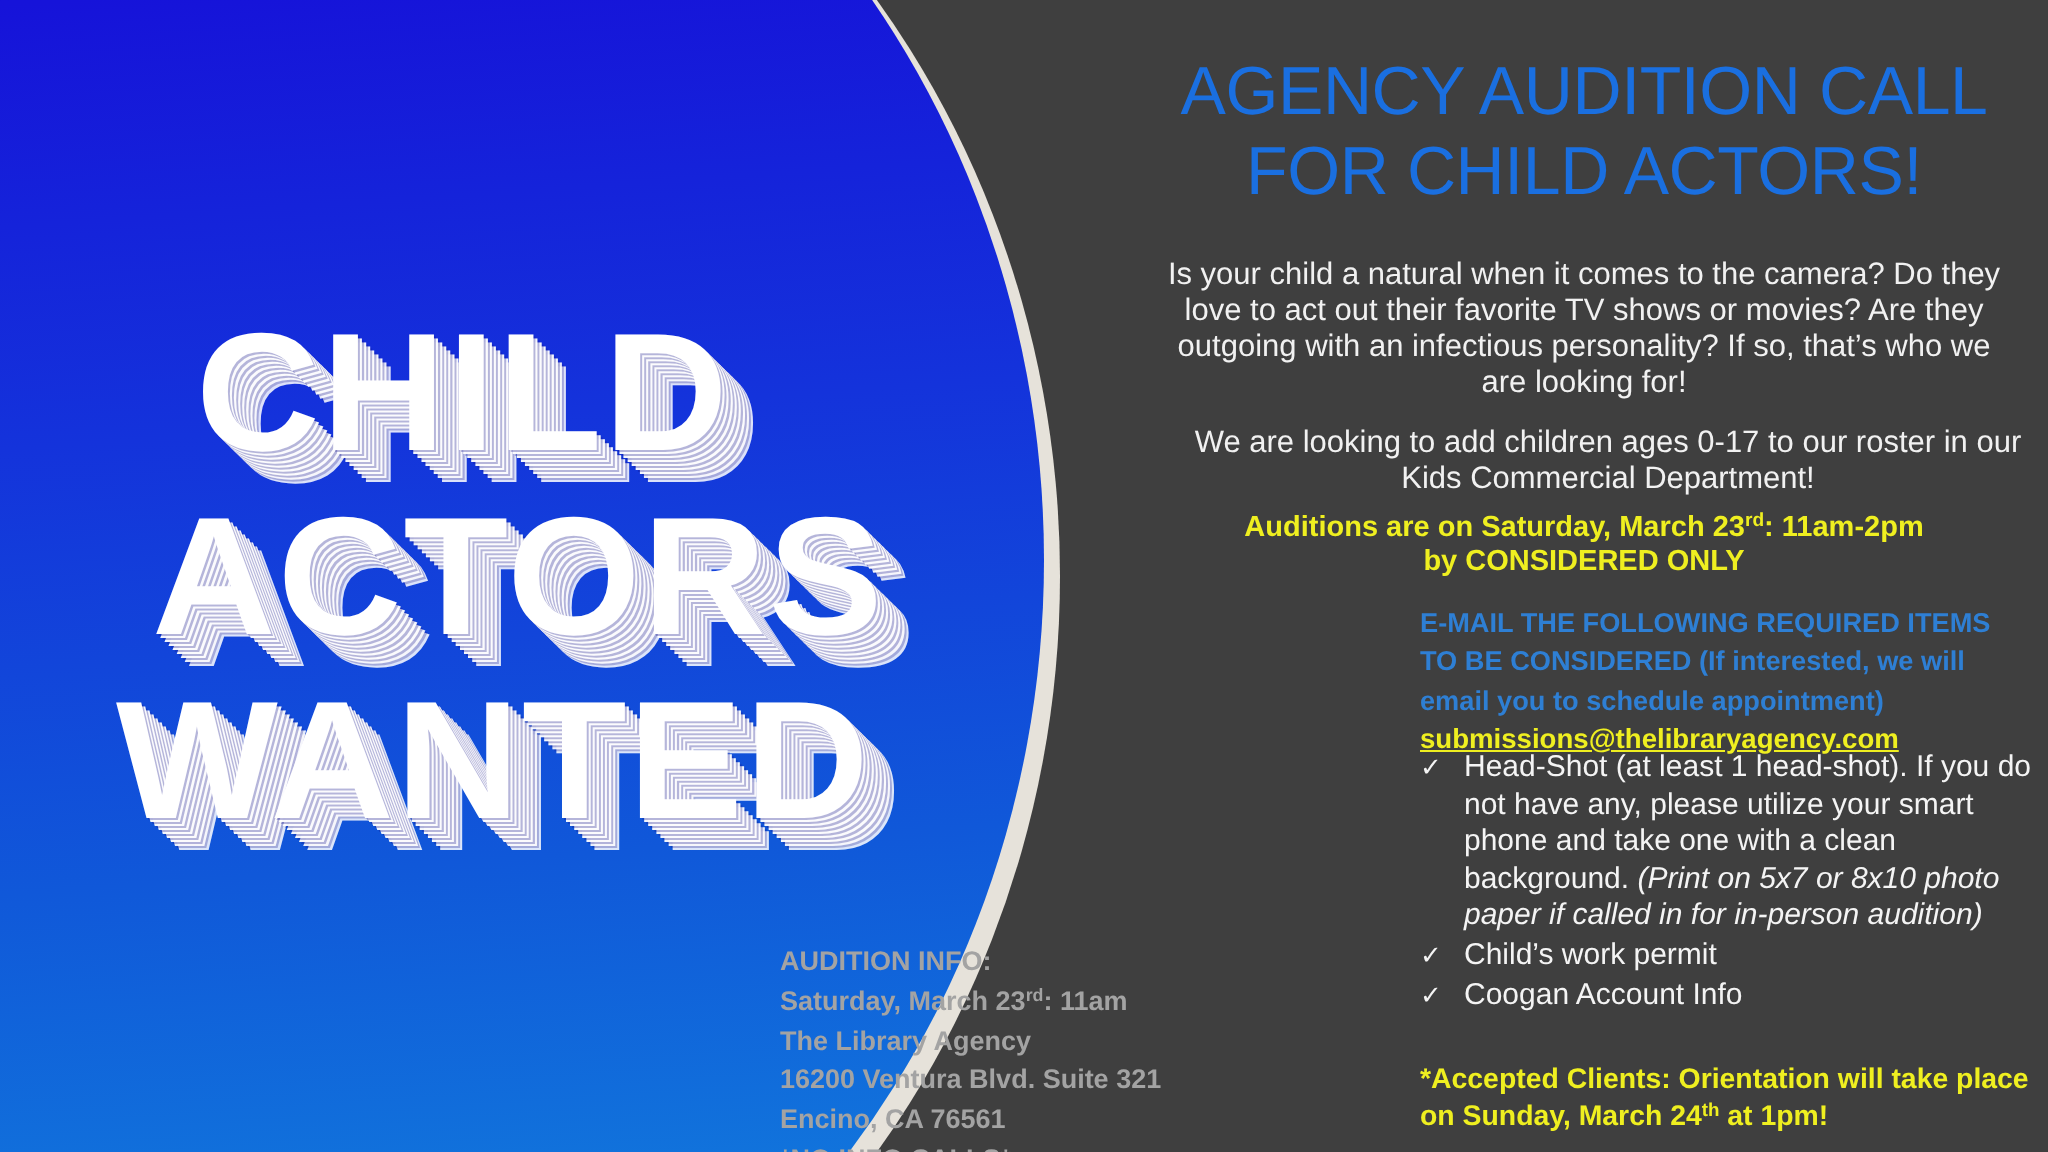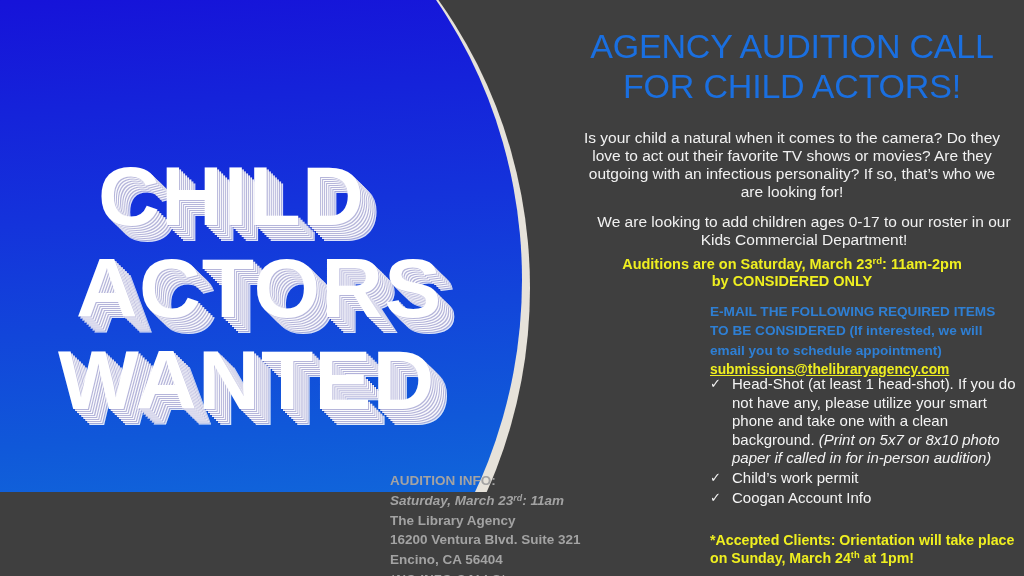--- a/index.html
+++ b/index.html
@@ -6,21 +6,21 @@
   html,body { width:1024px; height:576px; }
   body {
     background:#3f3f3f;
     font-family:"Liberation Sans", sans-serif;
     overflow:hidden;
     position:relative;
   }
 
   
   #left-panel{
-    position:absolute; left:0; top:0; width:560px; height:492px;
+    position:absolute; left:0; top:0; width:560px; height:576px;
     overflow:hidden;
   }
   #blue-outline{
     position:absolute;
     left:-360px; top:-186px;
     width:890px; height:948px;
     border-radius:50% / 50%;
     background:#e6e2da;
   }
   #blue-shape{
@@ -72,21 +72,21 @@
   
   #audition-info{
     position:absolute; left:390px; top:449px; width:300px;
     color:#a3a3a3;
     font-size:13.5px;
     font-weight:700;
     line-height:1.465;
     margin-top:22px;
   }
   #audition-info .ai-line{ white-space:nowrap; }
-  #audition-info .ital{ font-style:italic; }
+  #audition-info .ital{ }
   #audition-info sup{ font-size:.66em; vertical-align:.5em; }
 
   
   #right-col{
     position:absolute; left:560px; top:0; width:464px; height:576px;
   }
 
   #title{
     position:absolute; left:20px; top:26px; width:424px;
     text-align:center;
@@ -179,21 +179,21 @@
     <div class="hl-line" id="hl-2">ACTORS</div>
     <div class="hl-line" id="hl-3">WANTED</div>
   </div>
 </div>
 
 <div id="audition-info">
   <div class="ai-line">AUDITION INFO:</div>
   <div class="ai-line ital"><span>Saturday, March 23</span><sup>rd</sup><span>: 11am</span></div>
   <div class="ai-line">The Library Agency</div>
   <div class="ai-line">16200 Ventura Blvd. Suite 321</div>
-  <div class="ai-line">Encino, CA 56404</div>
+  <div class="ai-line">Encino, CA 76561</div>
   <div class="ai-line ital">*NO INFO CALLS*</div>
 </div>
 
 <div id="right-col">
 
   <div id="intro">Is your child a natural when it comes to the camera? Do they love to act out their favorite TV shows or movies? Are they outgoing with an infectious personality? If so, that’s who we are looking for!</div>
 
   <div id="title">
     <div>AGENCY AUDITION CALL</div>
     <div>FOR CHILD ACTORS!</div>

